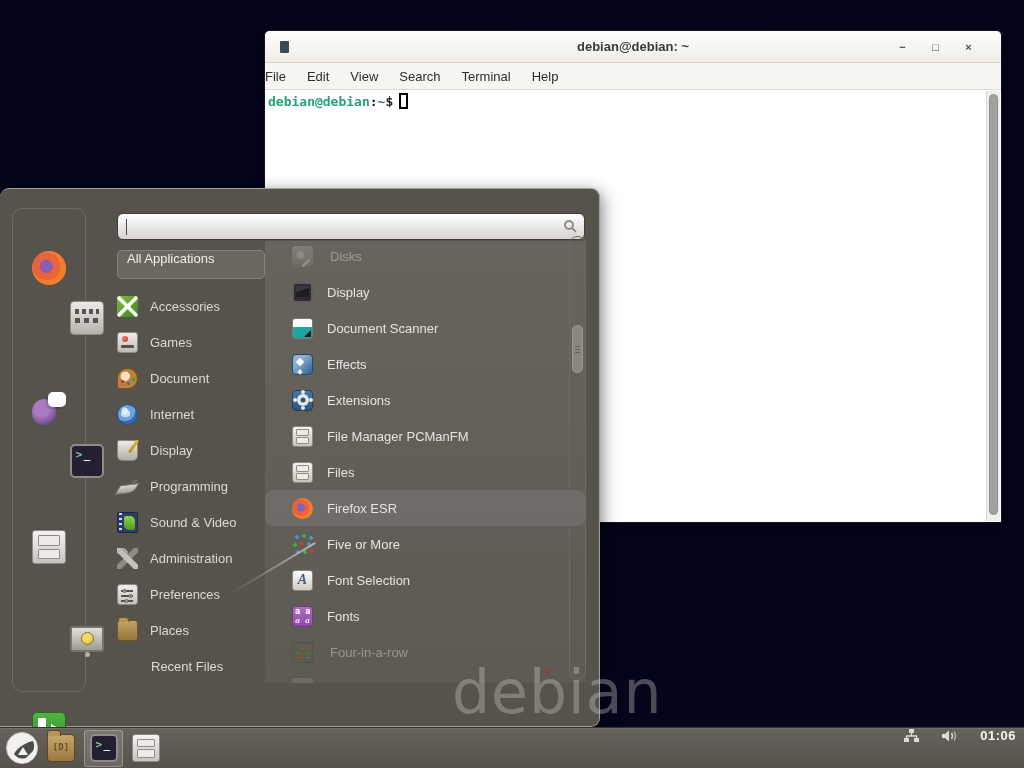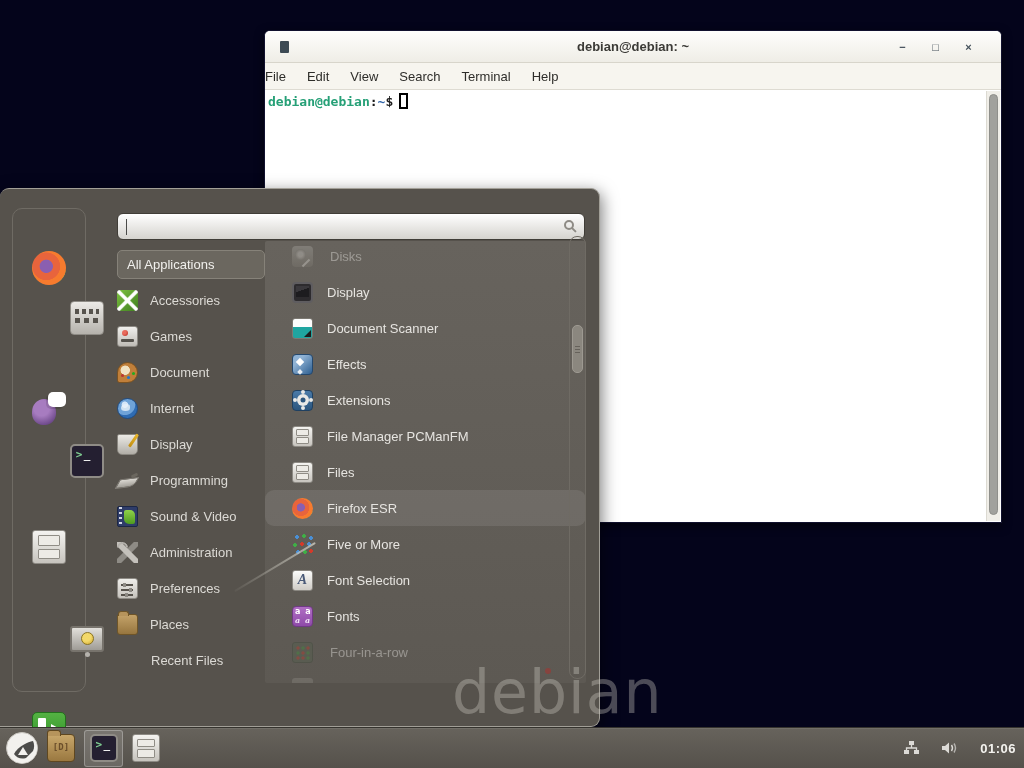--- a/index.html
+++ b/index.html
@@ -85,21 +85,21 @@
     border:2px solid #8e8b85; border-radius:50%;
   }
   .mag::after {
     content:""; position:absolute; width:6px; height:2px; background:#8e8b85;
     transform:rotate(45deg); right:-5px; bottom:-3px; border-radius:1px;
   }
 
   .categories { position:absolute; left:117px; top:61px; width:148px; }
   .cat-all {
     height:29px; background:#6b675f; border:1px solid #868279; border-radius:5px;
-    display:flex; align-items:center; padding-left:9px; color:#f1f0ed; margin-bottom:3px;
+    display:flex; padding-left:9px; color:#f1f0ed; margin-bottom:9px;
     cursor:default;
   }
   .cat-item { height:36px; display:flex; align-items:center; gap:12px; color:#dcdad5; cursor:default; }
   .cat-item .ic { flex:none; }
   .cat-noicon { width:22px; height:22px; flex:none; }
 
   .apps-panel {
     position:absolute; left:265px; top:52px; width:321px; height:442px;
     background:linear-gradient(#67635d,#5d5953); border-radius:2px; overflow:hidden;
   }
@@ -141,21 +141,21 @@
   }
 
   
   .taskbar {
     position:absolute; left:0; bottom:0; width:1024px; height:41px;
     background:linear-gradient(#67635c,#55514b);
     border-top:1px solid #35332e;
     box-shadow:inset 0 1px 0 rgba(255,255,255,.08); z-index:6;
   }
   .tb-left { position:absolute; left:6px; top:0; height:100%; display:flex; align-items:center; gap:9px; }
-  .tb-right { position:absolute; right:8px; top:0; height:100%; display:flex; align-items:center; gap:21px; }
+  .tb-right { position:absolute; right:8px; top:0; height:100%; display:flex; gap:21px; }
   .tb-active {
     width:39px; height:37px; display:flex; align-items:center; justify-content:center;
     background:rgba(255,255,255,.13); border:1px solid rgba(255,255,255,.28); border-radius:3px;
   }
   .clock { font-weight:bold; color:#f4f3ef; font-size:13px; letter-spacing:.5px; }
 
   
   .ic { display:inline-block; position:relative; width:21px; height:21px; border-radius:4px; }
   .ic-lg { width:34px; height:34px; border-radius:6px; }
   .ic-md { width:28px; height:28px; border-radius:5px; }

